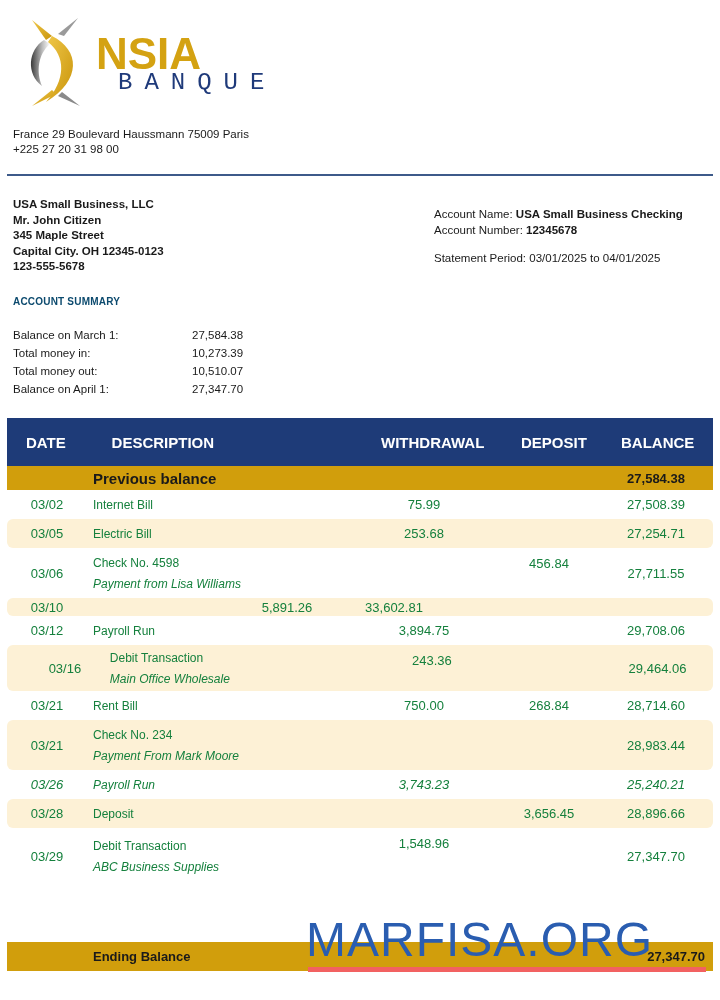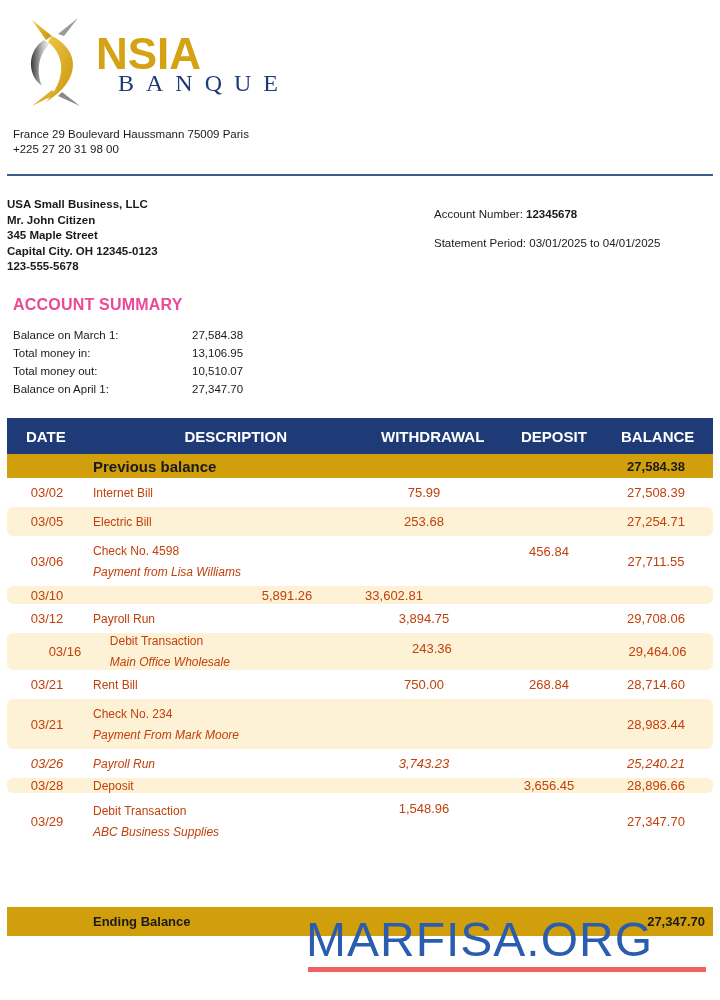--- a/index.html
+++ b/index.html
@@ -2,50 +2,50 @@
 <html><head>
 <meta charset="utf-8">
 <style>
   * { box-sizing: border-box; margin: 0; padding: 0; }
   html, body { width: 720px; height: 1000px; background: #ffffff; overflow: hidden; }
   body { font-family: "Liberation Sans", sans-serif; color: #1a1a1a; position: relative; }
 
   .logo { position: absolute; left: 22px; top: 14px; width: 230px; height: 96px; }
   .logo svg { position: absolute; left: 0; top: 0; }
   .logo-nsia { position: absolute; left: 74px; top: 18px; font-family: "Liberation Sans", sans-serif; font-weight: bold; font-size: 44px; color: #d4a212; letter-spacing: 0px; line-height: 44px; }
-  .logo-banque { position: absolute; left: 96px; top: 56px; font-family: Liberation Serif, serif; font-size: 24px; color: #1f3a7a; letter-spacing: 12px; line-height: 26px; }
+  .logo-banque { position: absolute; left: 96px; top: 56px; font-family: Liberation Mono, monospace; font-size: 24px; color: #1f3a7a; letter-spacing: 12px; line-height: 26px; }
 
   .bank-addr { position: absolute; left: 13px; top: 127px; font-size: 11.5px; line-height: 15px; color: #1a1a1a; }
 
   .divider { position: absolute; left: 7px; top: 174px; width: 706px; height: 2px; background: #3d5a8a; }
 
-  .customer { position: absolute; left: 7px; top: 197px; font-size: 11.5px; line-height: 15.6px; font-weight: bold; color: #1a1a1a; }
+  .customer { position: absolute; left: 13px; top: 197px; font-size: 11.5px; line-height: 15.6px; font-weight: bold; color: #1a1a1a; }
 
   .acct-info { position: absolute; left: 434px; top: 207px; font-size: 11.5px; line-height: 15.6px; color: #1a1a1a; }
   .acct-info b { font-weight: bold; }
   .acct-info .period { margin-top: 13px; }
 
-  .summary-title { position: absolute; left: 13px; top: 296px; font-size: 16px; font-weight: bold; color: #ec4899; letter-spacing: 0.2px; }
+  .summary-title { position: absolute; left: 13px; top: 296px; font-size: 10px; font-weight: bold; color: #0c4a6e; letter-spacing: 0.2px; }
   .summary { position: absolute; left: 13px; top: 326px; font-size: 11.5px; line-height: 18px; color: #1a1a1a; }
   .summary .row { display: flex; }
   .summary .lbl { width: 179px; }
   .summary .val { width: 70px; text-align: left; }
 
   .table { position: absolute; left: 7px; top: 418px; width: 706px; }
-  .thead { display: flex; height: 36px; background: #1e3b78; color: #ffffff; font-weight: bold; font-size: 15px; align-items: center; }
-  .trow { display: flex; align-items: center; font-size: 12px; color: #c2410c; }
+  .thead { display: flex; height: 48px; background: #1e3b78; color: #ffffff; font-weight: bold; font-size: 15px; align-items: center; }
+  .trow { display: flex; align-items: center; font-size: 12px; color: #15803d; }
   .trow.alt { background: #fdf1d6; border-radius: 6px; }
   .trow.gold { background: #d19e0c; font-weight: bold; color: #1a1a1a; }
   .c-date { width: 80px; text-align: center; }
   .c-desc { width: 262px; padding-left: 6px; }
   .c-wd { width: 150px; text-align: center; }
   .c-dep { width: 100px; text-align: center; }
   .c-bal { width: 114px; text-align: center; }
   .thead .c-date { text-align: center; }
-  .thead .c-desc { text-align: center; margin-left: 21px; }
+  .thead .c-desc { text-align: left; margin-left: 21px; }
   .sub { font-style: italic; margin-top: 7px; }
   .top-align { align-self: flex-start; padding-top: 8px; }
   .c-date, .c-bal { font-size: 13px; }
   .c-wd, .c-dep { font-size: 13px; }
   .thead .c-date, .thead .c-bal, .thead .c-wd, .thead .c-dep { font-size: 15px; }
 
   .watermark { position: absolute; left: 306px; top: 914px; font-family: "Liberation Sans", sans-serif; font-size: 48px; color: #2a5db0; letter-spacing: 1px; line-height: 52px; }
   .watermark-bar { position: absolute; left: 308px; top: 967px; width: 398px; height: 5px; background: #f26161; }
 </style>
 </head>
@@ -85,35 +85,39 @@
 <div class="customer">
   <div>USA Small Business, LLC</div>
   <div>Mr. John Citizen</div>
   <div>345 Maple Street</div>
   <div>Capital City. OH 12345-0123</div>
   <div>123-555-5678</div>
 </div>
 
 <div class="acct-info">
   <div>
+    <span>Account Name:</span>
+    <b>USA Small Business Checking</b>
+  </div>
+  <div>
     <span>Account Number:</span>
     <b>12345678</b>
   </div>
   <div class="period">Statement Period: 03/01/2025 to 04/01/2025</div>
 </div>
 
 <div class="summary-title">ACCOUNT SUMMARY</div>
 <div class="summary">
   <div class="row">
       <span class="lbl">Balance on March 1:</span>
       <span class="val">27,584.38</span>
     </div>
   <div class="row">
       <span class="lbl">Total money in:</span>
-      <span class="val">13,106.95</span>
+      <span class="val">10,273.39</span>
     </div>
   <div class="row">
       <span class="lbl">Total money out:</span>
       <span class="val">10,510.07</span>
     </div>
   <div class="row">
       <span class="lbl">Balance on April 1:</span>
       <span class="val">27,347.70</span>
     </div>
 </div>
@@ -170,21 +174,21 @@
   </div>
 
   <div class="trow" style="height:29px;">
     <div class="c-date">03/12</div>
     <div class="c-desc">Payroll Run</div>
     <div class="c-wd">3,894.75</div>
     <div class="c-dep"></div>
     <div class="c-bal">29,708.06</div>
   </div>
 
-  <div class="trow alt" style="height:37px;padding-left:19px;">
+  <div class="trow alt" style="height:46px;padding-left:19px;">
     <div class="c-date">03/16</div>
     <div class="c-desc">
       <div>Debit Transaction</div>
       <div class="sub">Main Office Wholesale</div>
     </div>
     <div class="c-wd top-align">243.36</div>
     <div class="c-dep"></div>
     <div class="c-bal">29,464.06</div>
   </div>
 
@@ -208,21 +212,21 @@
   </div>
 
   <div class="trow" style="height:29px;font-style:italic;">
     <div class="c-date">03/26</div>
     <div class="c-desc">Payroll Run</div>
     <div class="c-wd">3,743.23</div>
     <div class="c-dep"></div>
     <div class="c-bal">25,240.21</div>
   </div>
 
-  <div class="trow alt" style="height:15px;">
+  <div class="trow alt" style="height:29px;">
     <div class="c-date">03/28</div>
     <div class="c-desc">Deposit</div>
     <div class="c-wd"></div>
     <div class="c-dep">3,656.45</div>
     <div class="c-bal">28,896.66</div>
   </div>
 
   <div class="trow" style="height:56px;">
     <div class="c-date">03/29</div>
     <div class="c-desc">

